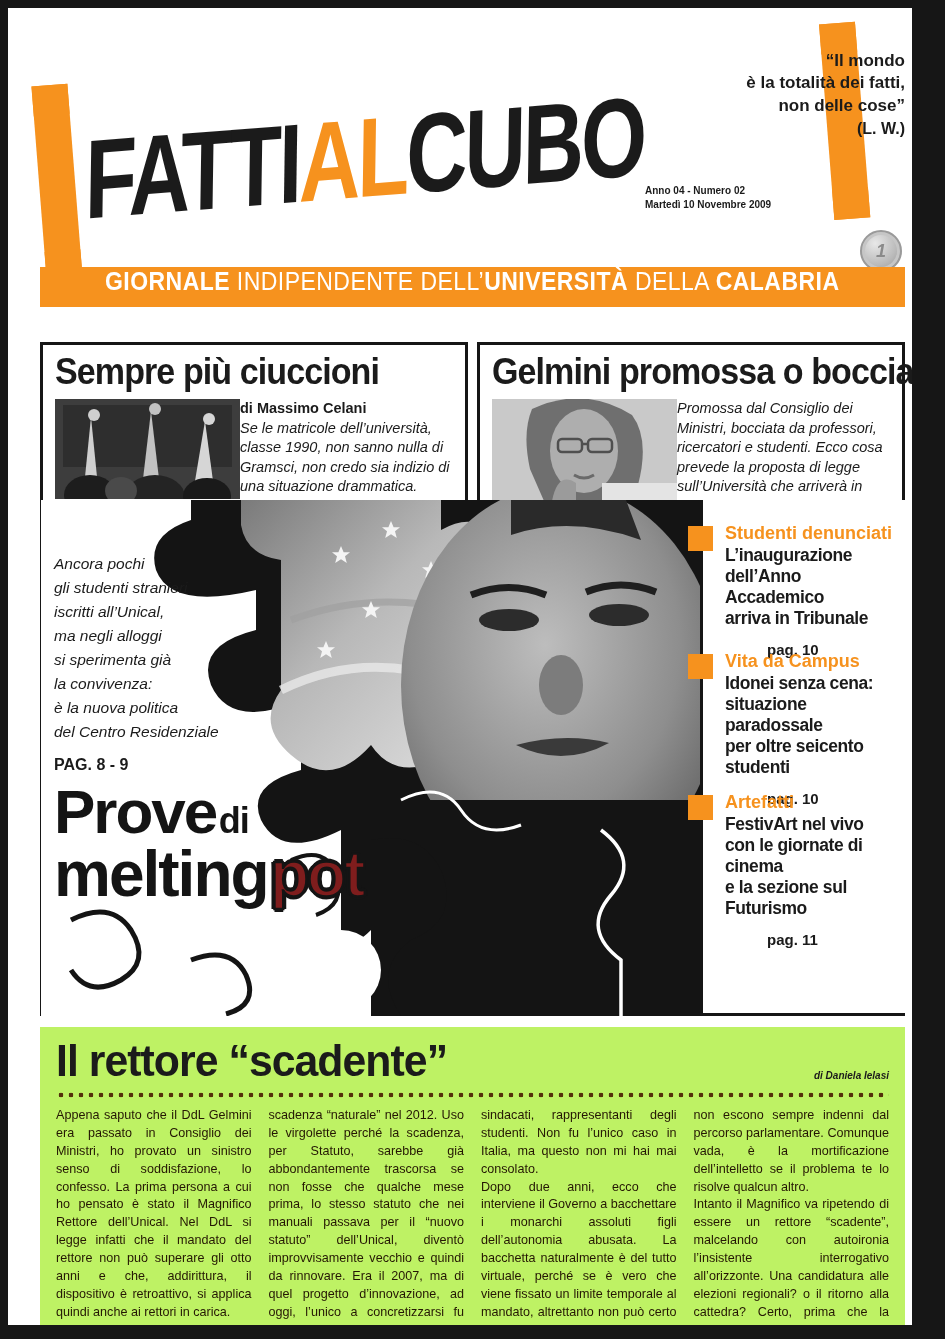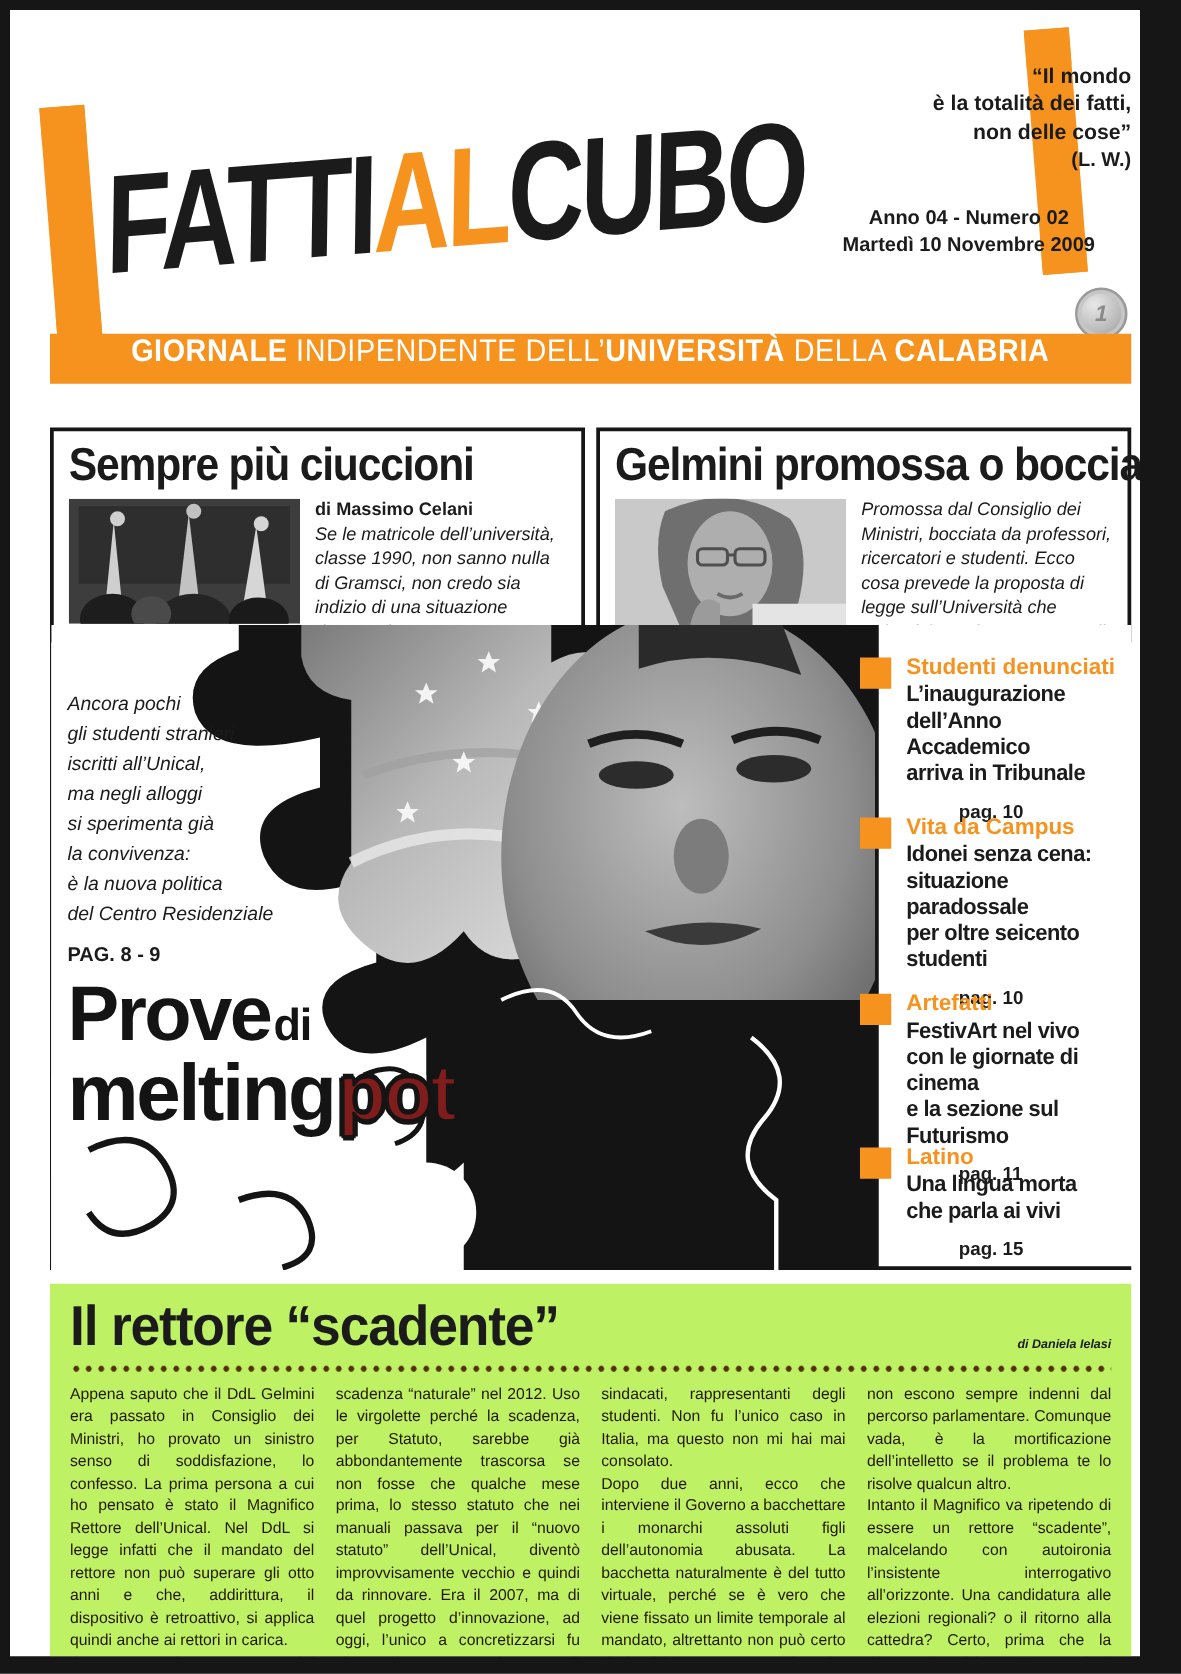--- a/index.html
+++ b/index.html
@@ -6,22 +6,22 @@
   html,body { width:945px; height:1339px; }
   body { background:#161616; position:relative; font-family:"Liberation Sans", sans-serif; color:#1b1b1b; }
   .sheet { position:absolute; left:8px; top:8px; width:904px; height:1317px; background:#ffffff; overflow:hidden; }
   .ml { white-space:pre-line; }
 
   
   .quote { position:absolute; top:42px; right:7px; width:230px; text-align:right;
            font-weight:bold; font-size:17px; line-height:1.32; }
   .quote-attr { position:absolute; top:112px; right:7px; width:230px; text-align:right;
            font-weight:bold; font-size:16px; }
-  .issue { position:absolute; top:156px; right:7px; width:260px; text-align:center;
-           font-weight:bold; font-size:16px; line-height:1.35; }
+  .issue { position:absolute; top:176px; right:7px; width:260px; text-align:left;
+           font-weight:bold; font-size:10px; line-height:1.35; }
   .coin { position:absolute; top:222px; right:10px; width:42px; height:42px; border-radius:50%;
           background:radial-gradient(circle at 35% 30%, #e8e8e8, #b9b9b9 60%, #8f8f8f);
           border:2px solid #9a9a9a; box-shadow:inset 0 0 0 3px #c6c6c6;
           display:flex; align-items:center; justify-content:center;
           color:#8a8a8a; font-size:18px; font-weight:bold; font-style:italic; }
   .logo-wrap { position:absolute; left:30px; top:40px; width:720px; height:215px;
                transform:rotate(-4.5deg); display:flex; align-items:center; }
   .bracket { width:64px; height:196px; border-left:36px solid #f6921e;
              border-top:30px solid #f6921e; border-bottom:30px solid #f6921e; }
   .bracket.right { border-left:none; border-right:36px solid #f6921e; margin-left:6px; }
@@ -35,21 +35,21 @@
             display:flex; align-items:flex-start; justify-content:center; color:#fff; }
   .banner .inner { transform:scaleX(0.92); white-space:nowrap; font-size:25px; letter-spacing:0.5px; }
   .banner .b { font-weight:bold; } .banner .r { font-weight:normal; }
 
   
   .teaser { position:absolute; top:310px; height:172px; border:3px solid #161616; background:#fff; padding:6px 12px;margin-top:24px; }
   .teaser.left  { left:32px;  width:428px; }
   .teaser.right { left:469px; width:428px; }
   .teaser h2 { font-size:37px; font-weight:bold; letter-spacing:-1px;
                transform:scaleX(0.92); transform-origin:left center; white-space:nowrap; }
-  .teaser .row { display:flex; margin-top:6px; gap:12px; }
+  .teaser .row { display:flex; margin-top:6px; gap:0; }
   .teaser .photo { flex:0 0 auto; }
   .teaser .txt { font-size:14.5px; line-height:1.35; }
   .teaser .byline { font-weight:bold; }
   .teaser .sum-i { font-style:italic; }
   .teaser .pag { font-weight:bold; }
 
   
   .feature { position:absolute; left:32px; top:492px; width:865px; height:516px; }
   .feat-art { position:absolute; left:0; top:0; width:660px; height:516px; border-left:1px solid #161616; }
   .deck { position:absolute; left:14px; top:52px; width:230px; font-style:italic;
@@ -252,27 +252,20 @@
         <div class="sb-pag">pag. 10</div>
       </div>
       <div class="sb-item" style="top:293px;">
         <div class="sb-bullet"></div>
         <div class="sb-cat">Artefatti</div>
         <div class="sb-title ml">FestivArt nel vivo
 con le giornate di cinema
 e la sezione sul Futurismo</div>
         <div class="sb-pag">pag. 11</div>
       </div>
-      <div class="sb-item" style="top:416px;">
-        <div class="sb-bullet"></div>
-        <div class="sb-cat">Latino</div>
-        <div class="sb-title ml">Una lingua morta
-che parla ai vivi</div>
-        <div class="sb-pag">pag. 15</div>
-      </div>
     </div>
   </div>
 
   <div class="bottom">
     <div class="bottom-head">
       <h1>Il rettore “scadente”</h1>
       <div class="byline">di Daniela Ielasi</div>
     </div>
     <div class="dots"></div>
     <div class="cols">

